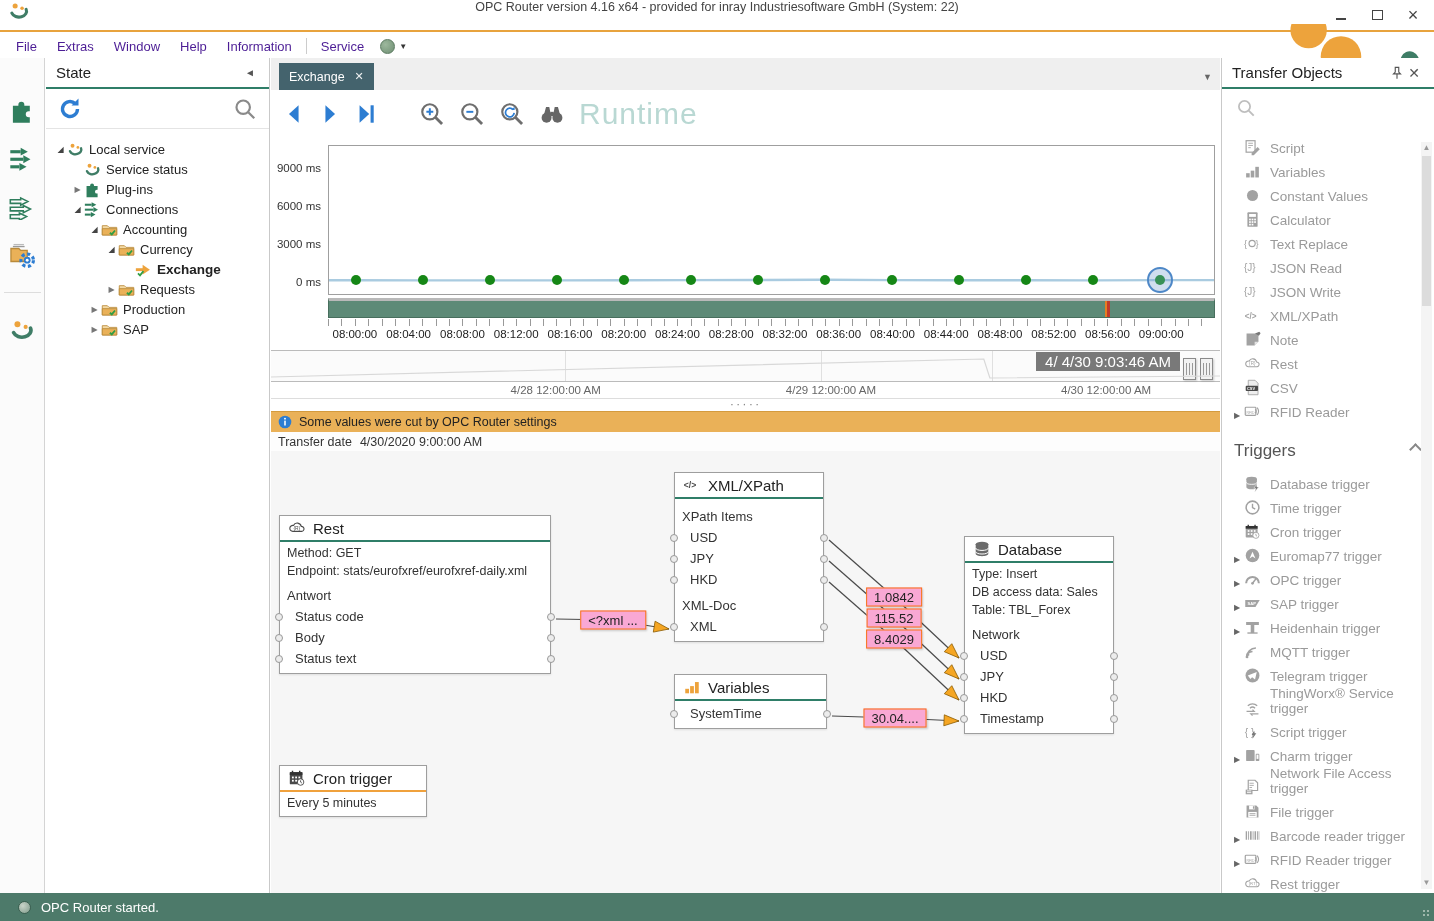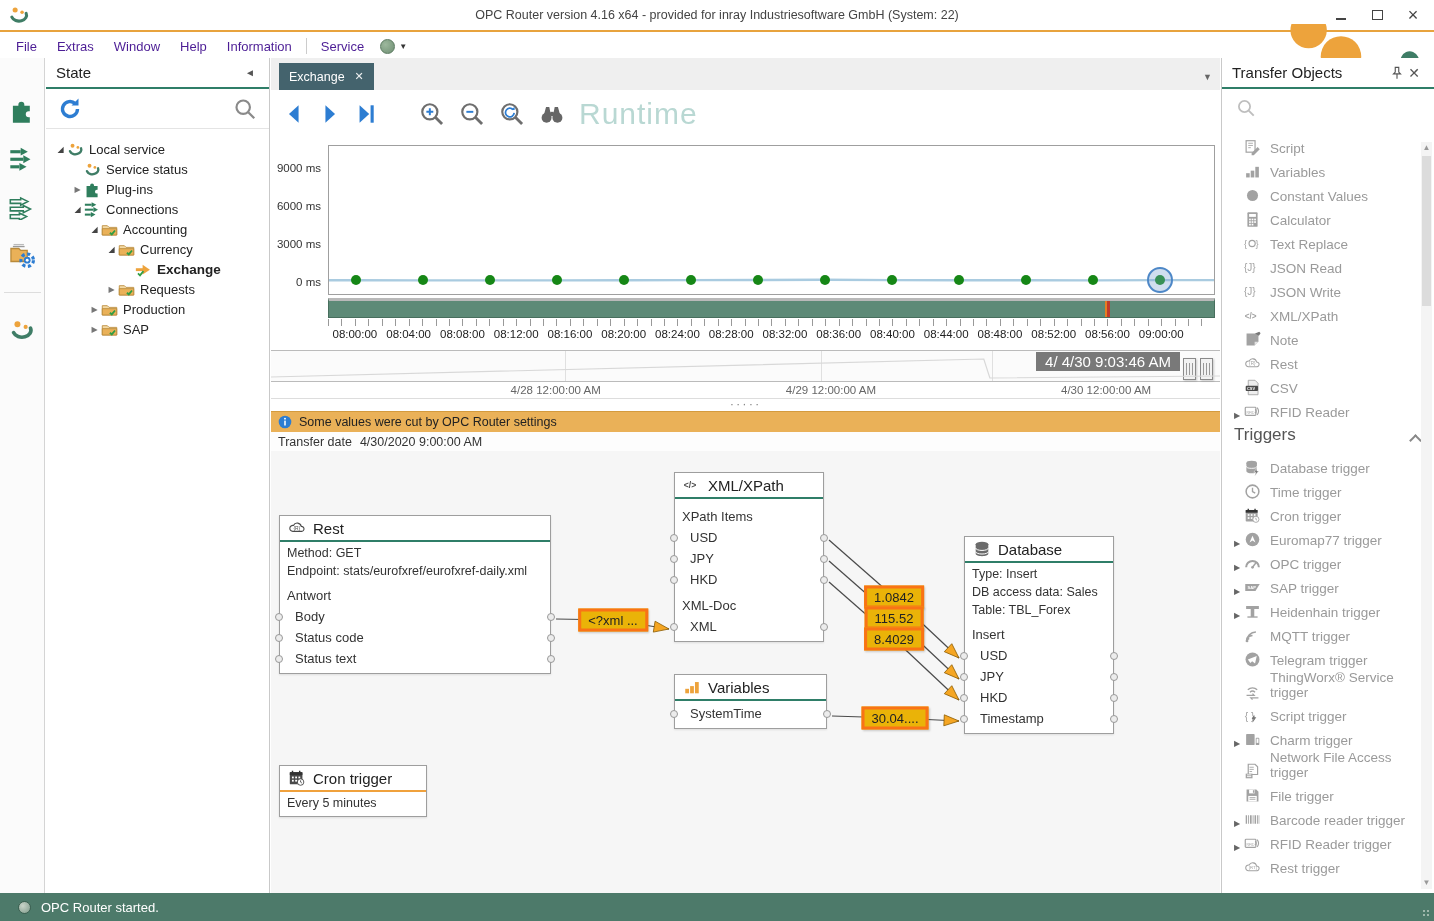--- a/index.html
+++ b/index.html
@@ -1,19 +1,19 @@
 <!DOCTYPE html>
 <html><head>
 <meta charset="utf-8">
 <style>
 *{margin:0;padding:0;box-sizing:border-box;font-family:"Liberation Sans",sans-serif}
 html,body{width:1434px;height:921px}
 body{position:relative;background:#fff;color:#333;font-size:13px;overflow:hidden}
 
-.titlebar{position:absolute;left:0;top:0;right:0;height:32px;background:#fff;border-bottom:2px solid #e8a33e;display:flex;align-items:center}
+.titlebar{position:absolute;left:0;top:0;right:0;height:32px;background:#fff;border-bottom:2px solid #e8a33e;display:flex;}
 .titlebar .ic.applogo{width:22px;height:22px;margin-left:8px}
 .title-text{position:absolute;left:0;right:0;text-align:center;font-size:12.5px;color:#444}
 .winctl{position:absolute;right:6px;top:0;height:30px;display:flex;align-items:center;gap:22px;padding-right:8px}
 .winctl .wbtn{width:14px;height:14px;display:flex;align-items:center;justify-content:center;color:#444;font-size:15px;cursor:default}
 .wmin{width:10px;height:1px;border-bottom:2px solid #444;margin-top:8px}
 .wmax{width:11px;height:10px;border:1.5px solid #444}
 .menubar{position:absolute;left:0;top:34px;right:0;height:24px;display:flex;align-items:center;padding-left:6px}
 .menu-item{padding:3px 10px;color:#4c1d95;font-size:13px}
 .menu-sep{width:1px;height:16px;background:#ccc;margin:0 4px}
 .svc-dot{width:15px;height:15px;border-radius:50%;background:radial-gradient(circle at 35% 35%,#9db89d,#6f8f73);border:1px solid #5b7a60;margin-left:6px}
@@ -86,30 +86,30 @@
 .canvas svg.wires{position:absolute;left:0;top:0;width:100%;height:100%}
 .node{position:absolute;background:#fff;border:1px solid #9e9e9e;box-shadow:0 1px 2px rgba(0,0,0,.1)}
 .nh{height:26px;display:flex;align-items:center;gap:7px;padding:0 8px;font-size:15px;color:#222;border-bottom:2px solid #2f7e68}
 .nh .ic{width:18px;height:18px}
 .nb{padding:2px 0 4px}
 .r-text{height:18px;line-height:18px;padding:0 7px;font-size:12.5px;white-space:nowrap}
 .r-sec{height:20px;line-height:20px;padding:0 7px;margin-top:6px;font-size:13px}
 .r-port{height:21px;line-height:21px;padding:0 15px;font-size:13px;position:relative}
 .pp{position:absolute;top:50%;width:8px;height:8px;border:1px solid #999;border-radius:50%;background:#ececec;transform:translateY(-50%)}
 .pp.l{left:-5px}.pp.r{right:-5px}
-.clabel{position:absolute;transform:translate(-50%,-50%);background:#eab308;border:3px solid #f97316;padding:1px 7px;font-size:13px;color:#222;box-shadow:1px 1px 2px rgba(0,0,0,.18);white-space:nowrap}
+.clabel{position:absolute;transform:translate(-50%,-50%);background:#f9a8d4;border:1px solid #f97316;padding:1px 7px;font-size:13px;color:#222;box-shadow:1px 1px 2px rgba(0,0,0,.18);white-space:nowrap}
 
 .rp-search{height:38px;display:flex;align-items:center;padding-left:14px;flex:none}
 .rp-search .ic{width:20px;height:20px;opacity:.55}
 .rp-list{position:relative;padding:6px 0 0}
 .rp-item{display:flex;align-items:flex-end;min-height:24px;padding:1px 18px 1px 0}
 .rp-exp{width:14px;margin-left:8px;font-size:8px;color:#666;text-align:center;flex:none}
 .rp-item .ic{width:17px;height:17px;margin-right:9px;flex:none}
 .rp-label{font-size:13.5px;color:#9a9a9a;line-height:15px}
-.rp-sechead{display:flex;align-items:flex-end;margin:4px 14px 8px 12px;font-size:17px;color:#555}
+.rp-sechead{display:flex;align-items:flex-start;margin:20px 14px 8px 12px;font-size:17px;color:#555}
 .rp-sechead .sp{flex:1}
 .chev{width:9px;height:9px;border-left:2px solid #888;border-top:2px solid #888;transform:rotate(45deg);margin-top:4px}
 .rp-scroll{position:absolute;right:2px;top:84px;bottom:4px;width:11px;background:#f4f4f4}
 .rp-scroll .a{position:absolute;left:0;width:11px;height:12px;color:#999;font-size:8px;text-align:center;line-height:12px}
 .rp-scroll .thumb{position:absolute;left:1px;width:9px;top:14px;height:150px;background:#dcdcdc}
 .ic{display:inline-block;flex:none}
 .ic svg{display:block;width:100%;height:100%}
 </style>
 </head>
 <body>
@@ -499,22 +499,22 @@
               <path d="M6.5 16.5a4 4 0 1 1 .8-7.9 5.5 5.5 0 0 1 10.4 1.3 3.3 3.3 0 1 1 .6 6.6z" fill="none" stroke="#4a4a4a" stroke-width="1.5"></path>
               <text x="7.2" y="14.6" font-size="6.5" fill="#4a4a4a" font-family="sans-serif">{R}</text>
             </svg>
           </span>
           <span>Rest</span>
         </div>
         <div class="nb">
           <div class="r-text">Method: GET</div>
           <div class="r-text">Endpoint: stats/eurofxref/eurofxref-daily.xml</div>
           <div class="r-sec">Antwort</div>
+          <div class="r-port"><i class="pp l"></i>Status code<i class="pp r"></i></div>
           <div class="r-port"><i class="pp l"></i>Body<i class="pp r"></i></div>
-          <div class="r-port"><i class="pp l"></i>Status code<i class="pp r"></i></div>
           <div class="r-port"><i class="pp l"></i>Status text<i class="pp r"></i></div>
         </div>
       </div>
       <div class="node" style="left: 403px; top: 21px; width: 150px;">
         <div class="nh" style="border-bottom-color:#2f7e68">
           <span class="ic">
             <svg viewBox="0 0 24 24" preserveAspectRatio="xMidYMid meet">
               <text x="1" y="16.5" font-size="11.5" font-weight="bold" fill="#4a4a4a" font-family="sans-serif">&lt;/&gt;</text>
             </svg>
           </span>
@@ -537,21 +537,21 @@
               <path d="M3 4.6v10.8c0 1.4 3.1 2.6 7 2.6s7-1.2 7-2.6V4.6" fill="#6b6b6b"></path>
               <path d="M3 9a7 2.6 0 0 0 14 0M3 13a7 2.6 0 0 0 14 0" fill="none" stroke="#fff" stroke-width="1.1"></path>
             </svg>
           </span>
           <span>Database</span>
         </div>
         <div class="nb">
           <div class="r-text">Type: Insert</div>
           <div class="r-text">DB access data: Sales</div>
           <div class="r-text">Table: TBL_Forex</div>
-          <div class="r-sec">Insert</div>
+          <div class="r-sec">Network</div>
           <div class="r-port"><i class="pp l"></i>USD<i class="pp r"></i></div>
           <div class="r-port"><i class="pp l"></i>JPY<i class="pp r"></i></div>
           <div class="r-port"><i class="pp l"></i>HKD<i class="pp r"></i></div>
           <div class="r-port"><i class="pp l"></i>Timestamp<i class="pp r"></i></div>
         </div>
       </div>
       <div class="node" style="left: 403px; top: 223px; width: 153px;">
         <div class="nh" style="border-bottom-color:#2f7e68">
           <span class="ic">
             <svg viewBox="0 0 20 20" preserveAspectRatio="xMidYMid meet">

